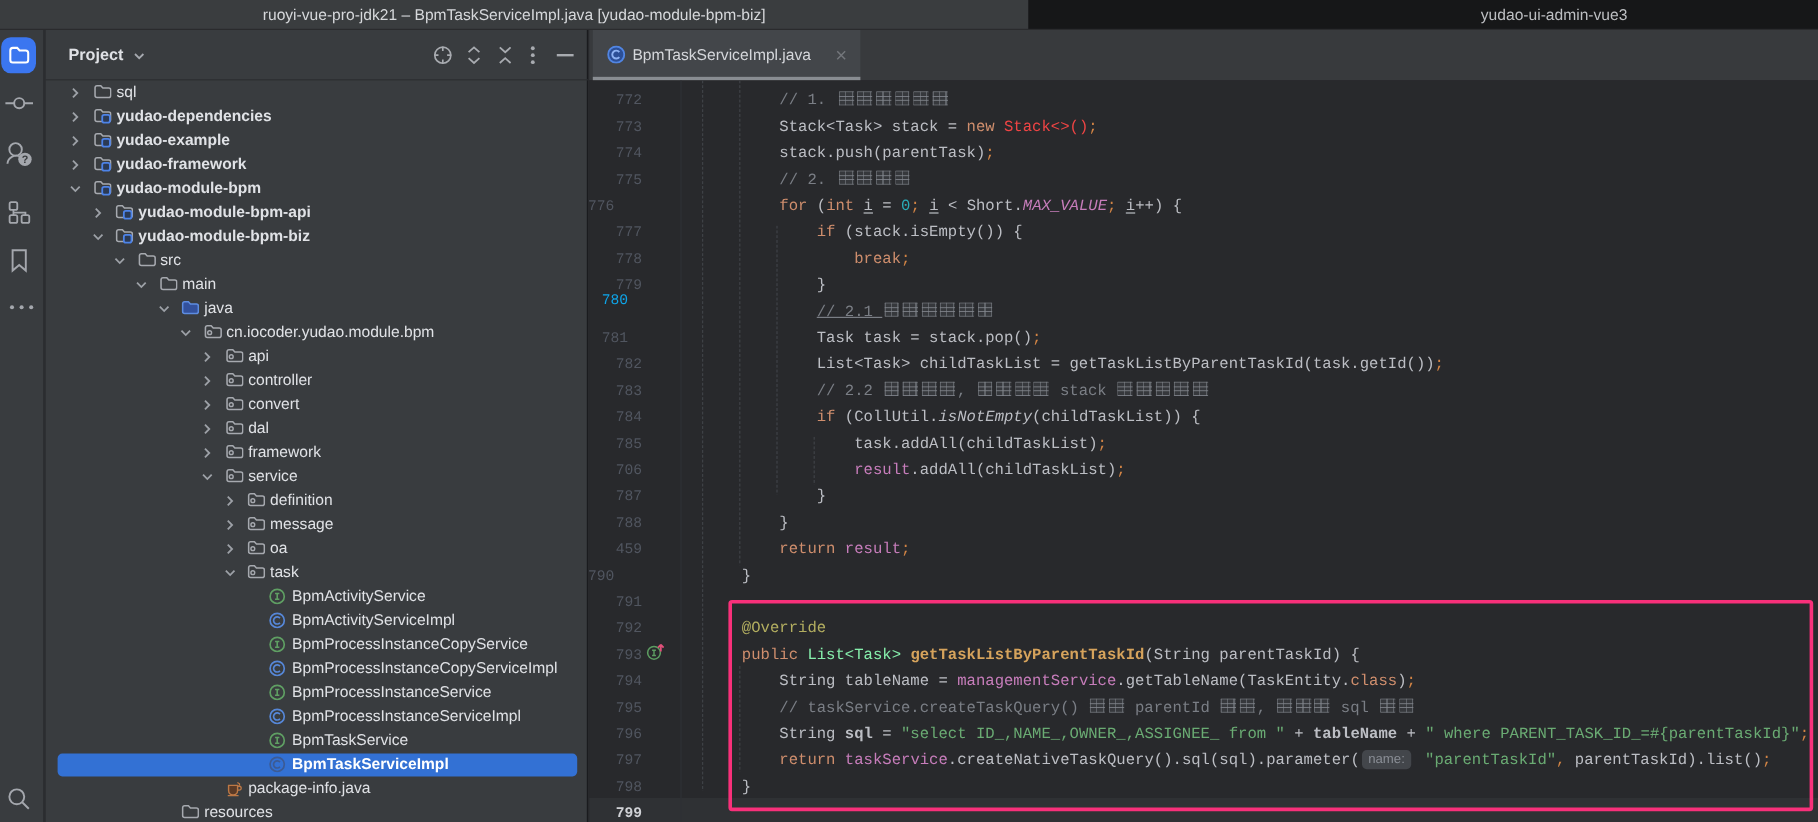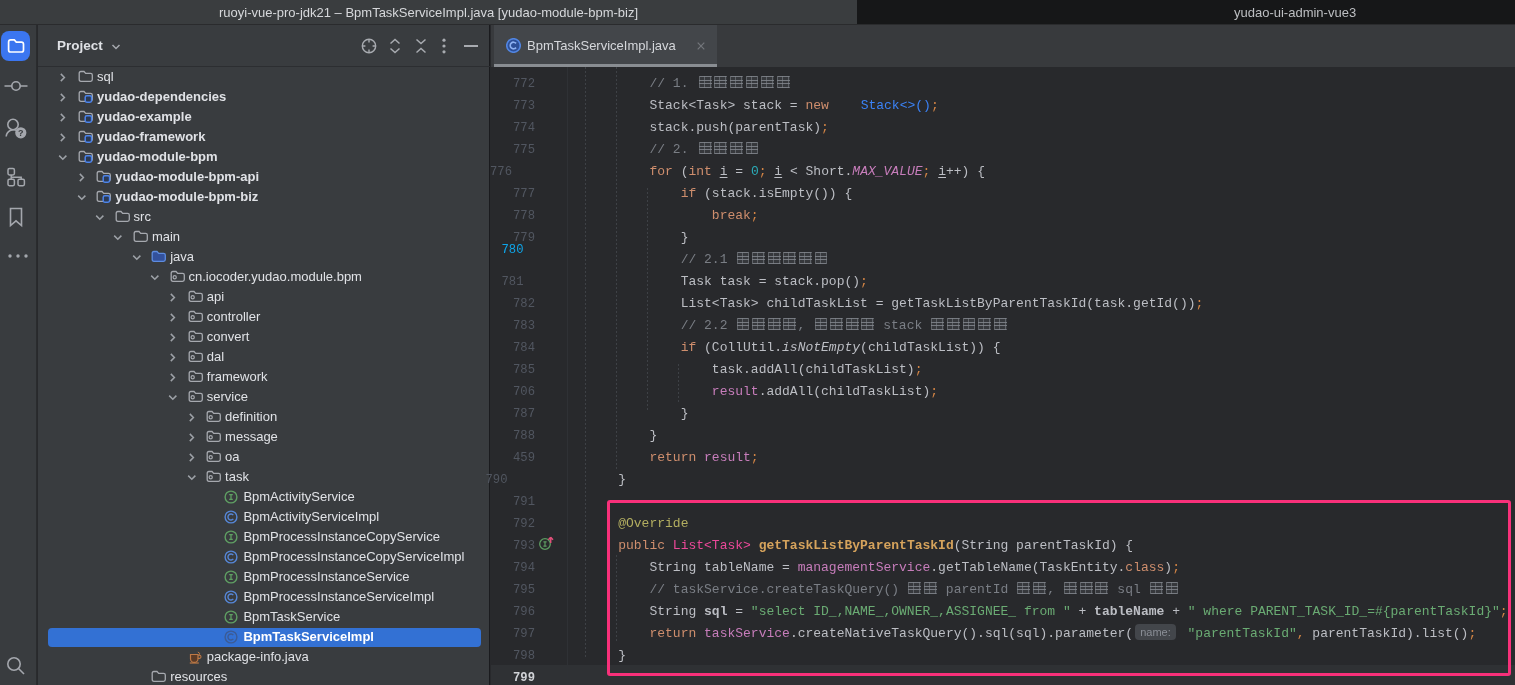--- a/index.html
+++ b/index.html
@@ -335,60 +335,60 @@
 <div style="position:absolute;left:567px;top:67px;width:1px;height:618px;background:#2f3135"></div>
 
 <div class="gd" style="left:585px;top:67px;height:592px"></div>
 <div class="gd" style="left:616px;top:67px;height:404px"></div>
 <div class="gd" style="left:616px;top:555px;height:88px"></div>
 <div class="gd" style="left:647px;top:188px;height:224px"></div>
 <div class="gd" style="left:678px;top:364px;height:40px"></div>
 <div style="position:absolute;left:490px;top:72.8px;width:45px;height:22px;font:400 12.2px/22px 'Liberation Mono',monospace;color:#515660;text-align:right">772</div>
 <div class="cl" style="top:72.8px"><span style="color:#bcbec4">&nbsp;&nbsp;&nbsp;&nbsp;&nbsp;&nbsp;&nbsp;&nbsp;&nbsp;&nbsp;&nbsp;&nbsp;</span><span style="color:#7a7e85;">//&nbsp;1.</span><i class="fw"></i><b class="cj"></b><b class="cj"></b><b class="cj"></b><b class="cj"></b><b class="cj"></b><b class="cj"></b></div>
 <div style="position:absolute;left:490px;top:94.8px;width:45px;height:22px;font:400 12.2px/22px 'Liberation Mono',monospace;color:#515660;text-align:right">773</div>
-<div class="cl" style="top:94.8px"><span style="color:#bcbec4">&nbsp;&nbsp;&nbsp;&nbsp;&nbsp;&nbsp;&nbsp;&nbsp;&nbsp;&nbsp;&nbsp;&nbsp;</span><span style="color:#bcbec4;">Stack&lt;Task&gt; stack = </span><span style="color:#cf8e6d;">new</span><span style="color:#3b82f6;margin-left:24px;"> Stack&lt;&gt;()</span><span style="color:#d28445;">;</span></div>
+<div class="cl" style="top:94.8px"><span style="color:#bcbec4">&nbsp;&nbsp;&nbsp;&nbsp;&nbsp;&nbsp;&nbsp;&nbsp;&nbsp;&nbsp;&nbsp;&nbsp;</span><span style="color:#bcbec4;">Stack&lt;Task&gt; stack = </span><span style="color:#cf8e6d;">new</span><span style="color:#ef4444;"> Stack&lt;&gt;()</span><span style="color:#d28445;">;</span></div>
 <div style="position:absolute;left:490px;top:116.8px;width:45px;height:22px;font:400 12.2px/22px 'Liberation Mono',monospace;color:#515660;text-align:right">774</div>
 <div class="cl" style="top:116.8px"><span style="color:#bcbec4">&nbsp;&nbsp;&nbsp;&nbsp;&nbsp;&nbsp;&nbsp;&nbsp;&nbsp;&nbsp;&nbsp;&nbsp;</span><span style="color:#bcbec4;">stack.push(parentTask)</span><span style="color:#d28445;">;</span></div>
 <div style="position:absolute;left:490px;top:138.8px;width:45px;height:22px;font:400 12.2px/22px 'Liberation Mono',monospace;color:#515660;text-align:right">775</div>
 <div class="cl" style="top:138.8px"><span style="color:#bcbec4">&nbsp;&nbsp;&nbsp;&nbsp;&nbsp;&nbsp;&nbsp;&nbsp;&nbsp;&nbsp;&nbsp;&nbsp;</span><span style="color:#7a7e85;">//&nbsp;2.</span><i class="fw"></i><b class="cj"></b><b class="cj"></b><b class="cj"></b><b class="cj"></b></div>
 <div style="position:absolute;left:490px;top:160.8px;width:45px;height:22px;font:400 12.2px/22px 'Liberation Mono',monospace;color:#515660;text-align:left">776</div>
 <div class="cl" style="top:160.8px"><span style="color:#bcbec4">&nbsp;&nbsp;&nbsp;&nbsp;&nbsp;&nbsp;&nbsp;&nbsp;&nbsp;&nbsp;&nbsp;&nbsp;</span><span style="color:#cf8e6d;">for</span><span style="color:#bcbec4;"> (</span><span style="color:#cf8e6d;">int</span><span style="color:#bcbec4;"> </span><span style="color:#bcbec4;text-decoration:underline;text-underline-offset:2px;">i</span><span style="color:#bcbec4;"> = </span><span style="color:#2aacb8;">0</span><span style="color:#d28445;">;</span><span style="color:#bcbec4;"> </span><span style="color:#bcbec4;text-decoration:underline;text-underline-offset:2px;">i</span><span style="color:#bcbec4;"> &lt; Short.</span><span style="color:#c77dbb;font-style:italic;">MAX_VALUE</span><span style="color:#d28445;">;</span><span style="color:#bcbec4;"> </span><span style="color:#bcbec4;text-decoration:underline;text-underline-offset:2px;">i</span><span style="color:#bcbec4;">++) {</span></div>
 <div style="position:absolute;left:490px;top:182.8px;width:45px;height:22px;font:400 12.2px/22px 'Liberation Mono',monospace;color:#515660;text-align:right">777</div>
 <div class="cl" style="top:182.8px"><span style="color:#bcbec4">&nbsp;&nbsp;&nbsp;&nbsp;&nbsp;&nbsp;&nbsp;&nbsp;&nbsp;&nbsp;&nbsp;&nbsp;&nbsp;&nbsp;&nbsp;&nbsp;</span><span style="color:#cf8e6d;">if</span><span style="color:#bcbec4;"> (stack.isEmpty()) {</span></div>
 <div style="position:absolute;left:490px;top:204.8px;width:45px;height:22px;font:400 12.2px/22px 'Liberation Mono',monospace;color:#515660;text-align:right">778</div>
 <div class="cl" style="top:204.8px"><span style="color:#bcbec4">&nbsp;&nbsp;&nbsp;&nbsp;&nbsp;&nbsp;&nbsp;&nbsp;&nbsp;&nbsp;&nbsp;&nbsp;&nbsp;&nbsp;&nbsp;&nbsp;&nbsp;&nbsp;&nbsp;&nbsp;</span><span style="color:#cf8e6d;">break</span><span style="color:#d28445;">;</span></div>
 <div style="position:absolute;left:490px;top:226.8px;width:45px;height:22px;font:400 12.2px/22px 'Liberation Mono',monospace;color:#515660;text-align:right">779</div>
 <div class="cl" style="top:226.8px"><span style="color:#bcbec4">&nbsp;&nbsp;&nbsp;&nbsp;&nbsp;&nbsp;&nbsp;&nbsp;&nbsp;&nbsp;&nbsp;&nbsp;&nbsp;&nbsp;&nbsp;&nbsp;</span><span style="color:#bcbec4;">}</span></div>
 <div style="position:absolute;left:490px;top:239px;width:45px;height:22px;font:400 12.2px/22px 'Liberation Mono',monospace;color:#0ea5e9;text-align:center">780</div>
-<div class="cl" style="top:248.8px"><span style="color:#bcbec4">&nbsp;&nbsp;&nbsp;&nbsp;&nbsp;&nbsp;&nbsp;&nbsp;&nbsp;&nbsp;&nbsp;&nbsp;&nbsp;&nbsp;&nbsp;&nbsp;</span><span style="color:#7a7e85;">//&nbsp;2.1&nbsp;</span><b class="cj"></b><b class="cj"></b><b class="cj"></b><b class="cj"></b><b class="cj"></b><b class="cj"></b></div>
+<div class="cl" style="top:248.8px"><span style="color:#bcbec4">&nbsp;&nbsp;&nbsp;&nbsp;&nbsp;&nbsp;&nbsp;&nbsp;&nbsp;&nbsp;&nbsp;&nbsp;&nbsp;&nbsp;&nbsp;&nbsp;</span><span style="color:#7a7e85;text-decoration:underline;">//&nbsp;2.1&nbsp;</span><b class="cj"></b><b class="cj"></b><b class="cj"></b><b class="cj"></b><b class="cj"></b><b class="cj"></b></div>
 <div style="position:absolute;left:490px;top:270.8px;width:45px;height:22px;font:400 12.2px/22px 'Liberation Mono',monospace;color:#515660;text-align:center">781</div>
 <div class="cl" style="top:270.8px"><span style="color:#bcbec4">&nbsp;&nbsp;&nbsp;&nbsp;&nbsp;&nbsp;&nbsp;&nbsp;&nbsp;&nbsp;&nbsp;&nbsp;&nbsp;&nbsp;&nbsp;&nbsp;</span><span style="color:#bcbec4;">Task task = stack.pop()</span><span style="color:#d28445;">;</span></div>
 <div style="position:absolute;left:490px;top:292.8px;width:45px;height:22px;font:400 12.2px/22px 'Liberation Mono',monospace;color:#515660;text-align:right">782</div>
 <div class="cl" style="top:292.8px"><span style="color:#bcbec4">&nbsp;&nbsp;&nbsp;&nbsp;&nbsp;&nbsp;&nbsp;&nbsp;&nbsp;&nbsp;&nbsp;&nbsp;&nbsp;&nbsp;&nbsp;&nbsp;</span><span style="color:#bcbec4;">List&lt;Task&gt; childTaskList = getTaskListByParentTaskId(task.getId())</span><span style="color:#d28445;">;</span></div>
 <div style="position:absolute;left:490px;top:314.8px;width:45px;height:22px;font:400 12.2px/22px 'Liberation Mono',monospace;color:#515660;text-align:right">783</div>
 <div class="cl" style="top:314.8px"><span style="color:#bcbec4">&nbsp;&nbsp;&nbsp;&nbsp;&nbsp;&nbsp;&nbsp;&nbsp;&nbsp;&nbsp;&nbsp;&nbsp;&nbsp;&nbsp;&nbsp;&nbsp;</span><span style="color:#7a7e85;">//&nbsp;2.2&nbsp;</span><b class="cj"></b><b class="cj"></b><b class="cj"></b><b class="cj"></b><span style="color:#7a7e85;">,&nbsp;</span><b class="cj"></b><b class="cj"></b><b class="cj"></b><b class="cj"></b><span style="color:#7a7e85;">&nbsp;stack&nbsp;</span><b class="cj"></b><b class="cj"></b><b class="cj"></b><b class="cj"></b><b class="cj"></b></div>
 <div style="position:absolute;left:490px;top:336.8px;width:45px;height:22px;font:400 12.2px/22px 'Liberation Mono',monospace;color:#515660;text-align:right">784</div>
 <div class="cl" style="top:336.8px"><span style="color:#bcbec4">&nbsp;&nbsp;&nbsp;&nbsp;&nbsp;&nbsp;&nbsp;&nbsp;&nbsp;&nbsp;&nbsp;&nbsp;&nbsp;&nbsp;&nbsp;&nbsp;</span><span style="color:#cf8e6d;">if</span><span style="color:#bcbec4;"> (CollUtil.</span><span style="color:#bcbec4;font-style:italic;">isNotEmpty</span><span style="color:#bcbec4;">(childTaskList)) {</span></div>
 <div style="position:absolute;left:490px;top:358.8px;width:45px;height:22px;font:400 12.2px/22px 'Liberation Mono',monospace;color:#515660;text-align:right">785</div>
 <div class="cl" style="top:358.8px"><span style="color:#bcbec4">&nbsp;&nbsp;&nbsp;&nbsp;&nbsp;&nbsp;&nbsp;&nbsp;&nbsp;&nbsp;&nbsp;&nbsp;&nbsp;&nbsp;&nbsp;&nbsp;&nbsp;&nbsp;&nbsp;&nbsp;</span><span style="color:#bcbec4;">task.addAll(childTaskList)</span><span style="color:#d28445;">;</span></div>
 <div style="position:absolute;left:490px;top:380.8px;width:45px;height:22px;font:400 12.2px/22px 'Liberation Mono',monospace;color:#515660;text-align:right">706</div>
 <div class="cl" style="top:380.8px"><span style="color:#bcbec4">&nbsp;&nbsp;&nbsp;&nbsp;&nbsp;&nbsp;&nbsp;&nbsp;&nbsp;&nbsp;&nbsp;&nbsp;&nbsp;&nbsp;&nbsp;&nbsp;&nbsp;&nbsp;&nbsp;&nbsp;</span><span style="color:#c77dbb;">result</span><span style="color:#bcbec4;">.addAll(childTaskList)</span><span style="color:#d28445;">;</span></div>
 <div style="position:absolute;left:490px;top:402.8px;width:45px;height:22px;font:400 12.2px/22px 'Liberation Mono',monospace;color:#515660;text-align:right">787</div>
 <div class="cl" style="top:402.8px"><span style="color:#bcbec4">&nbsp;&nbsp;&nbsp;&nbsp;&nbsp;&nbsp;&nbsp;&nbsp;&nbsp;&nbsp;&nbsp;&nbsp;&nbsp;&nbsp;&nbsp;&nbsp;</span><span style="color:#bcbec4;">}</span></div>
 <div style="position:absolute;left:490px;top:424.8px;width:45px;height:22px;font:400 12.2px/22px 'Liberation Mono',monospace;color:#515660;text-align:right">788</div>
 <div class="cl" style="top:424.8px"><span style="color:#bcbec4">&nbsp;&nbsp;&nbsp;&nbsp;&nbsp;&nbsp;&nbsp;&nbsp;&nbsp;&nbsp;&nbsp;&nbsp;</span><span style="color:#bcbec4;">}</span></div>
 <div style="position:absolute;left:490px;top:446.8px;width:45px;height:22px;font:400 12.2px/22px 'Liberation Mono',monospace;color:#515660;text-align:right">459</div>
 <div class="cl" style="top:446.8px"><span style="color:#bcbec4">&nbsp;&nbsp;&nbsp;&nbsp;&nbsp;&nbsp;&nbsp;&nbsp;&nbsp;&nbsp;&nbsp;&nbsp;</span><span style="color:#cf8e6d;">return</span><span style="color:#bcbec4;"> </span><span style="color:#c77dbb;">result</span><span style="color:#d28445;">;</span></div>
-<div style="position:absolute;left:474px;top:468.8px;width:45px;height:22px;font:400 12.2px/22px 'Liberation Mono',monospace;color:#515660;text-align:center">790</div>
+<div style="position:absolute;left:490px;top:468.8px;width:45px;height:22px;font:400 12.2px/22px 'Liberation Mono',monospace;color:#515660;text-align:left">790</div>
 <div class="cl" style="top:468.8px"><span style="color:#bcbec4">&nbsp;&nbsp;&nbsp;&nbsp;&nbsp;&nbsp;&nbsp;&nbsp;</span><span style="color:#bcbec4;">}</span></div>
 <div style="position:absolute;left:490px;top:490.8px;width:45px;height:22px;font:400 12.2px/22px 'Liberation Mono',monospace;color:#515660;text-align:right">791</div>
 <div style="position:absolute;left:490px;top:512.8px;width:45px;height:22px;font:400 12.2px/22px 'Liberation Mono',monospace;color:#515660;text-align:right">792</div>
 <div class="cl" style="top:512.8px"><span style="color:#bcbec4">&nbsp;&nbsp;&nbsp;&nbsp;&nbsp;&nbsp;&nbsp;&nbsp;</span><span style="color:#b3ae60;">@Override</span></div>
 <div style="position:absolute;left:490px;top:534.8px;width:45px;height:22px;font:400 12.2px/22px 'Liberation Mono',monospace;color:#515660;text-align:right">793</div>
-<div class="cl" style="top:534.8px"><span style="color:#bcbec4">&nbsp;&nbsp;&nbsp;&nbsp;&nbsp;&nbsp;&nbsp;&nbsp;</span><span style="color:#cf8e6d;">public</span><span style="color:#ec4899;"> List&lt;Task&gt; </span><span style="color:#d6a35c;font-weight:700;">getTaskListByParentTaskId</span><span style="color:#bcbec4;">(String parentTaskId) {</span></div>
+<div class="cl" style="top:534.8px"><span style="color:#bcbec4">&nbsp;&nbsp;&nbsp;&nbsp;&nbsp;&nbsp;&nbsp;&nbsp;</span><span style="color:#cf8e6d;">public</span><span style="color:#86efac;"> List&lt;Task&gt; </span><span style="color:#d6a35c;font-weight:700;">getTaskListByParentTaskId</span><span style="color:#bcbec4;">(String parentTaskId) {</span></div>
 <div style="position:absolute;left:490px;top:556.8px;width:45px;height:22px;font:400 12.2px/22px 'Liberation Mono',monospace;color:#515660;text-align:right">794</div>
 <div class="cl" style="top:556.8px"><span style="color:#bcbec4">&nbsp;&nbsp;&nbsp;&nbsp;&nbsp;&nbsp;&nbsp;&nbsp;&nbsp;&nbsp;&nbsp;&nbsp;</span><span style="color:#bcbec4;">String tableName = </span><span style="color:#c77dbb;">managementService</span><span style="color:#bcbec4;">.getTableName(TaskEntity.</span><span style="color:#cf8e6d;">class</span><span style="color:#bcbec4;">)</span><span style="color:#d28445;">;</span></div>
 <div style="position:absolute;left:490px;top:578.8px;width:45px;height:22px;font:400 12.2px/22px 'Liberation Mono',monospace;color:#515660;text-align:right">795</div>
 <div class="cl" style="top:578.8px"><span style="color:#bcbec4">&nbsp;&nbsp;&nbsp;&nbsp;&nbsp;&nbsp;&nbsp;&nbsp;&nbsp;&nbsp;&nbsp;&nbsp;</span><span style="color:#7a7e85;">//&nbsp;taskService.createTaskQuery()&nbsp;</span><b class="cj"></b><b class="cj"></b><span style="color:#7a7e85;">&nbsp;parentId&nbsp;</span><b class="cj"></b><b class="cj"></b><span style="color:#7a7e85;">,&nbsp;</span><b class="cj"></b><b class="cj"></b><b class="cj"></b><span style="color:#7a7e85;">&nbsp;sql&nbsp;</span><b class="cj"></b><b class="cj"></b></div>
 <div style="position:absolute;left:490px;top:600.8px;width:45px;height:22px;font:400 12.2px/22px 'Liberation Mono',monospace;color:#515660;text-align:right">796</div>
 <div class="cl" style="top:600.8px"><span style="color:#bcbec4">&nbsp;&nbsp;&nbsp;&nbsp;&nbsp;&nbsp;&nbsp;&nbsp;&nbsp;&nbsp;&nbsp;&nbsp;</span><span style="color:#bcbec4;">String </span><span style="color:#bcbec4;font-weight:700;">sql</span><span style="color:#bcbec4;"> = </span><span style="color:#6aab73;">"select ID_,NAME_,OWNER_,ASSIGNEE_ from "</span><span style="color:#bcbec4;"> + </span><span style="color:#bcbec4;font-weight:700;">tableName</span><span style="color:#bcbec4;"> + </span><span style="color:#6aab73;">" where PARENT_TASK_ID_=#{parentTaskId}"</span><span style="color:#d28445;">;</span></div>
 <div style="position:absolute;left:490px;top:622.8px;width:45px;height:22px;font:400 12.2px/22px 'Liberation Mono',monospace;color:#515660;text-align:right">797</div>
 <div class="cl" style="top:622.8px"><span style="color:#bcbec4">&nbsp;&nbsp;&nbsp;&nbsp;&nbsp;&nbsp;&nbsp;&nbsp;&nbsp;&nbsp;&nbsp;&nbsp;</span><span style="color:#cf8e6d;">return</span><span style="color:#bcbec4;"> </span><span style="color:#c77dbb;">taskService</span><span style="color:#bcbec4;">.createNativeTaskQuery().sql(sql).parameter(</span><b class="chip">name:</b><span style="color:#bcbec4;">&nbsp;</span><span style="color:#6aab73;">"parentTaskId"</span><span style="color:#d28445;">,</span><span style="color:#bcbec4;"> parentTaskId).list()</span><span style="color:#d28445;">;</span></div>
 <div style="position:absolute;left:490px;top:644.8px;width:45px;height:22px;font:400 12.2px/22px 'Liberation Mono',monospace;color:#515660;text-align:right">798</div>
 <div class="cl" style="top:644.8px"><span style="color:#bcbec4">&nbsp;&nbsp;&nbsp;&nbsp;&nbsp;&nbsp;&nbsp;&nbsp;</span><span style="color:#bcbec4;">}</span></div>

